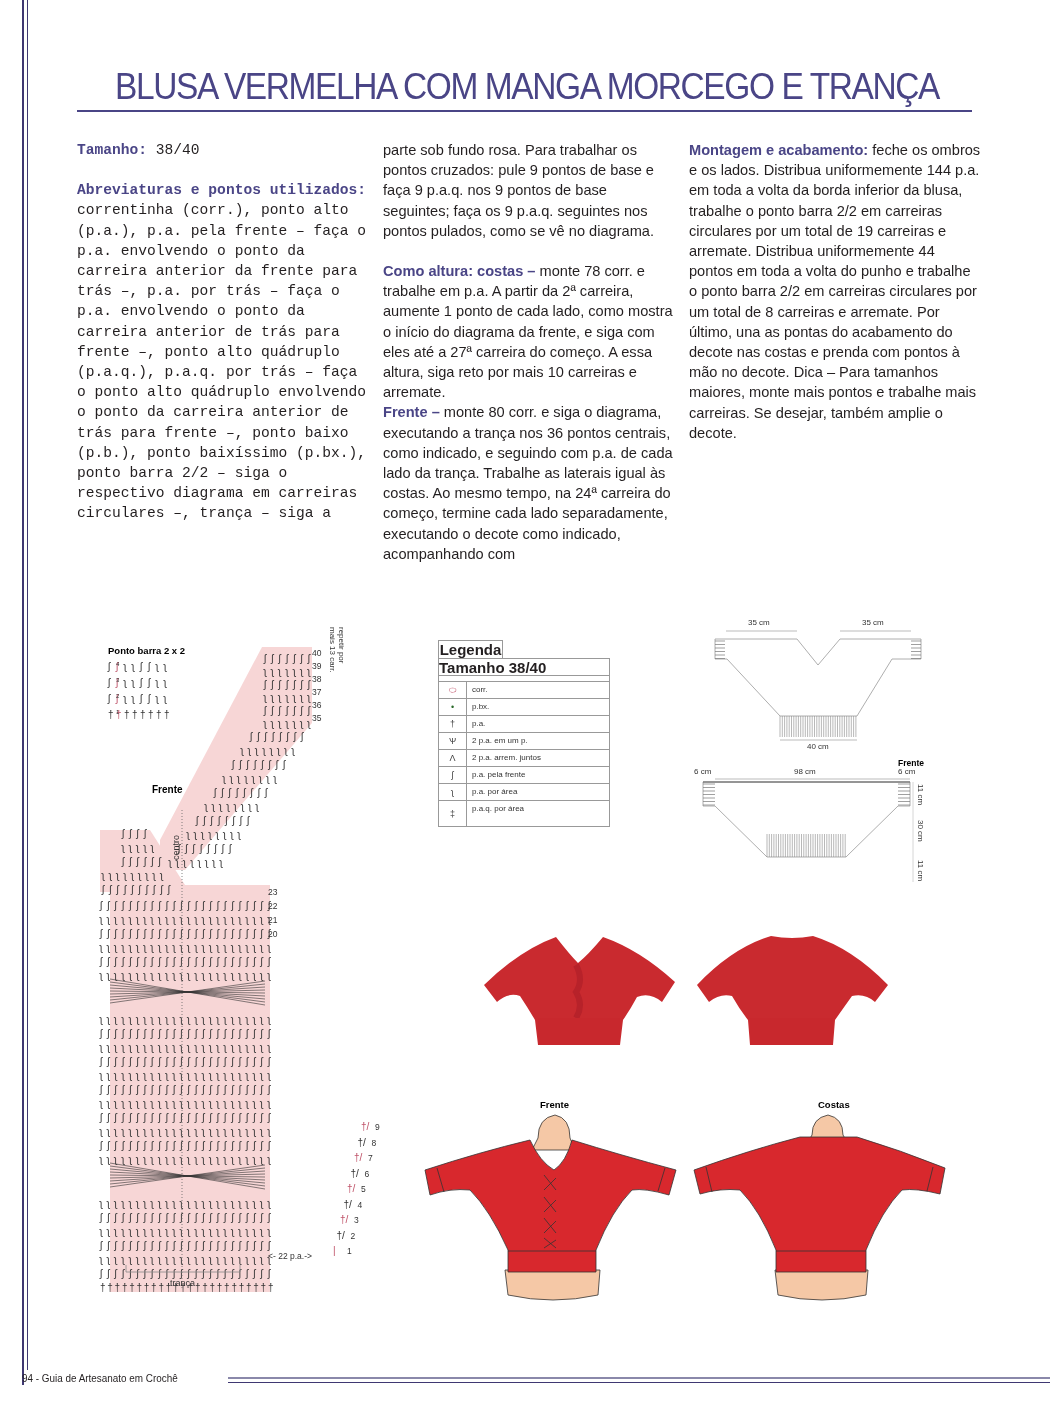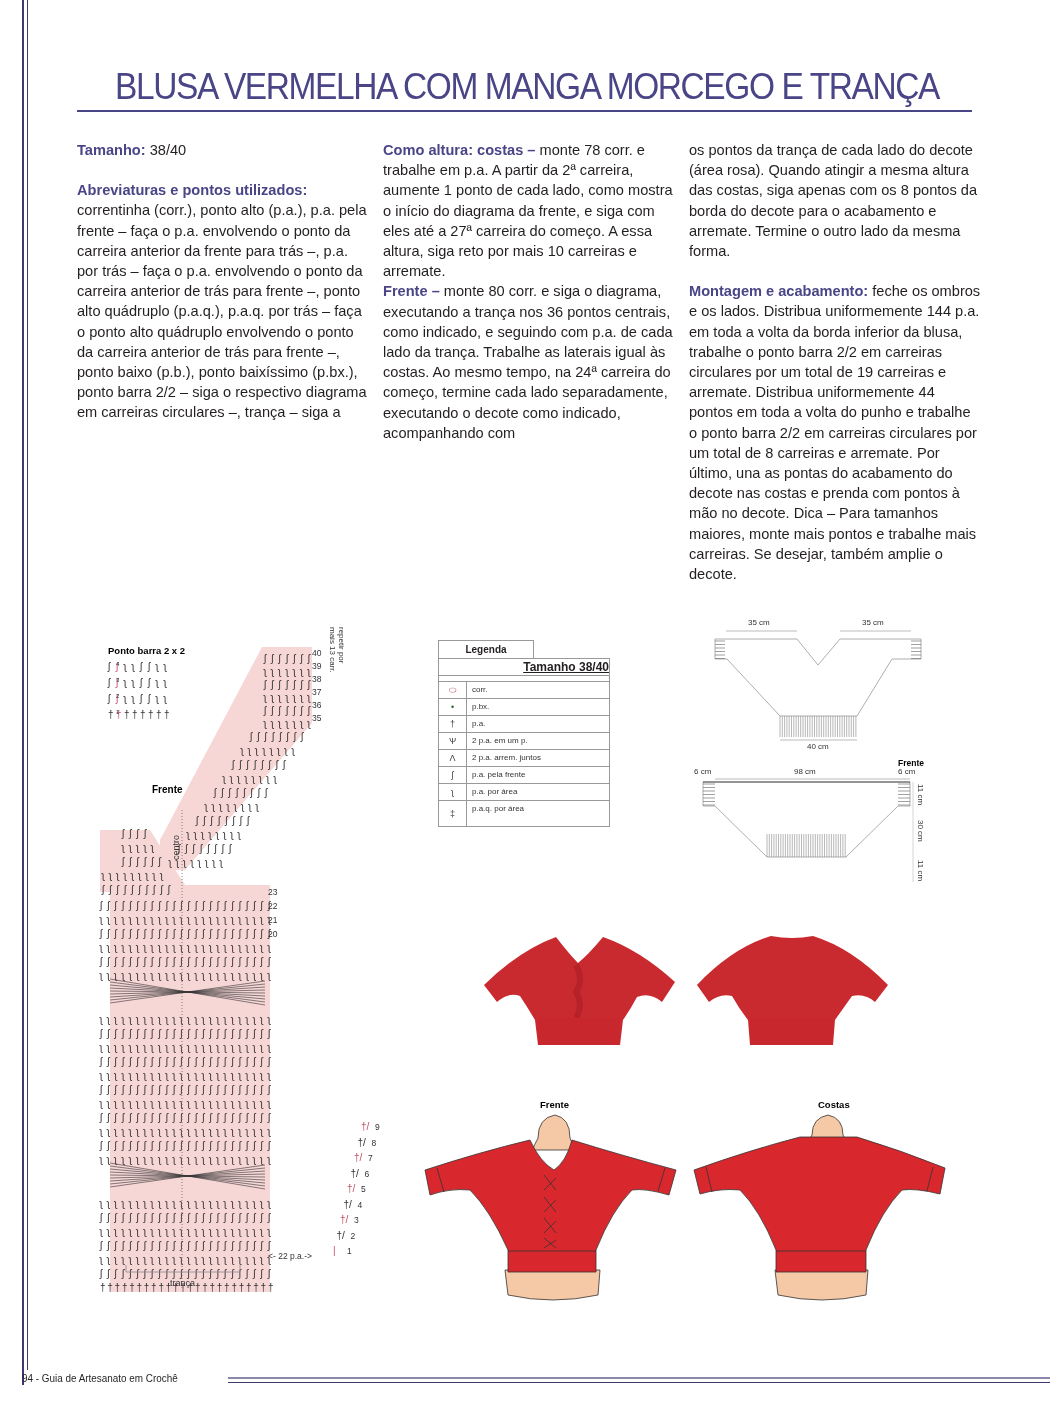--- a/index.html
+++ b/index.html
@@ -5,27 +5,27 @@
   * { box-sizing: border-box; margin: 0; padding: 0; }
   body { width: 1050px; height: 1408px; background: #ffffff; position: relative; overflow: hidden; font-family: "Liberation Sans", sans-serif; color: #231f20; }
   .vline1 { position: absolute; left: 22px; top: 0; width: 2px; height: 1385px; background: #3f3872; }
   .vline2 { position: absolute; left: 27px; top: 0; width: 1px; height: 1370px; background: #3f3872; }
   .title { position: absolute; left: 115px; top: 66px; font-size: 36px; font-weight: normal; color: #4a4586; letter-spacing: -1.5px; transform: scaleX(0.93); transform-origin: left; white-space: nowrap; }
   .title-rule { position: absolute; left: 77px; top: 110px; width: 895px; height: 2px; background: #4a4586; }
   .col { position: absolute; top: 140px; width: 292px; font-size: 14.6px; line-height: 20.2px; color: #231f20; }
   .col p { margin-bottom: 20px; }
   .col p.tight { margin-bottom: 0; }
   .h { color: #4a4586; font-weight: bold; }
-  .c1 { left: 77px; } .c2 { left: 383px; } .c3 { left: 689px; }
+  .c1 { left: 77px; font-family: Liberation Mono, monospace; } .c2 { left: 383px; } .c3 { left: 689px; }
   .footer { position: absolute; left: 22px; top: 1372px; font-size: 11px; color: #231f20; transform: scaleX(0.9); transform-origin: left; white-space: nowrap; }
   .footer-rule1 { position: absolute; left: 228px; top: 1377px; width: 822px; height: 2px; background: #8a88aa; }
   .footer-rule2 { position: absolute; left: 228px; top: 1382px; width: 822px; height: 1px; background: #3f3872; }
   .legend { position: absolute; left: 438px; top: 640px; width: 172px; font-size: 8px; }
-  .legend .lg-title { width: 96px; height: 18px; border: 1px solid #999; border-bottom: none; text-align: center; font-weight: bold; font-size: 10px; line-height: 17px; transform: none; }
-  .legend .lg-size { width: 172px; height: 18px; border: 1px solid #999; text-align: right; font-weight: bold; font-size: 12px; line-height: 17px; text-decoration: underline; }
+  .legend .lg-title { width: 65px; height: 18px; border: 1px solid #999; border-bottom: none; text-align: center; font-weight: bold; font-size: 15px; line-height: 17px; transform: none; }
+  .legend .lg-size { width: 172px; height: 18px; border: 1px solid #999; text-align: left; font-weight: bold; font-size: 15px; line-height: 17px; }
   .legend .lg-gap { width: 172px; height: 6px; border: 1px solid #999; border-top: none; }
   .legend .lg-row { display: flex; width: 172px; height: 17px; border: 1px solid #999; border-top: none; }
   .legend .lg-row:last-child { height: 26px; }
   .legend .sym { width: 28px; border-right: 1px solid #999; display: flex; align-items: center; justify-content: center; font-size: 9px; color: #444; }
   .legend .txt { padding-left: 5px; line-height: 15px; color: #333; text-align: center; }
   svg text { font-family: "Liberation Sans", sans-serif; }
 </style>
 </head>
 <body>
 
@@ -34,26 +34,26 @@
 
 <h1 class="title">BLUSA VERMELHA COM MANGA MORCEGO E TRANÇA</h1>
 <div class="title-rule"></div>
 
 <div class="col c1">
   <p><span class="h">Tamanho:</span><span> 38/40</span></p>
   <p class="tight"><span class="h">Abreviaturas e pontos utilizados:</span><span> correntinha (corr.), ponto alto (p.a.), p.a. pela frente – faça o p.a. envolvendo o ponto da carreira anterior da frente para trás –, p.a. por trás – faça o p.a. envolvendo o ponto da carreira anterior de trás para frente –, ponto alto quádruplo (p.a.q.), p.a.q. por trás – faça o ponto alto quádruplo envolvendo o ponto da carreira anterior de trás para frente –, ponto baixo (p.b.), ponto baixíssimo (p.bx.), ponto barra 2/2 – siga o respectivo diagrama em carreiras circulares –, trança – siga a</span></p>
 </div>
 
 <div class="col c2">
+  <p>parte sob fundo rosa. Para trabalhar os pontos cruzados: pule 9 pontos de base e faça 9 p.a.q. nos 9 pontos de base seguintes; faça os 9 p.a.q. seguintes nos pontos pulados, como se vê no diagrama.</p>
   <p class="tight"><span class="h">Como altura: costas –</span><span> monte 78 corr. e trabalhe em p.a. A partir da 2ª carreira, aumente 1 ponto de cada lado, como mostra o início do diagrama da frente, e siga com eles até a 27ª carreira do começo. A essa altura, siga reto por mais 10 carreiras e arremate.</span></p>
   <p class="tight"><span class="h">Frente –</span><span> monte 80 corr. e siga o diagrama, executando a trança nos 36 pontos centrais, como indicado, e seguindo com p.a. de cada lado da trança. Trabalhe as laterais igual às costas. Ao mesmo tempo, na 24ª carreira do começo, termine cada lado separadamente, executando o decote como indicado, acompanhando com</span></p>
 </div>
 
 <div class="col c3">
-  <p>os pontos da trança de cada lado do decote (área rosa). Quando atingir a mesma altura das costas, siga apenas com os 8 pontos da borda do decote para o acabamento e arremate. Termine o outro lado da mesma forma.</p>
   <p class="tight"><span class="h">Montagem e acabamento:</span><span> feche os ombros e os lados. Distribua uniformemente 144 p.a. em toda a volta da borda inferior da blusa, trabalhe o ponto barra 2/2 em carreiras circulares por um total de 19 carreiras e arremate. Distribua uniformemente 44 pontos em toda a volta do punho e trabalhe o ponto barra 2/2 em carreiras circulares por um total de 8 carreiras e arremate. Por último, una as pontas do acabamento do decote nas costas e prenda com pontos à mão no decote. Dica – Para tamanhos maiores, monte mais pontos e trabalhe mais carreiras. Se desejar, também amplie o decote.</span></p>
 </div>
 
 <svg style="position:absolute;left:90px;top:625px;" width="300" height="670" viewBox="0 0 300 670">
 
   <polygon points="158,22 222,22 222,110 100,245 100,660 12,660 12,205 50,205 95,245" fill="#f6d3d3" opacity="0"></polygon>
   <polygon points="172,22 222,22 222,98 95,245 70,245 70,215" fill="#f7d6d6"></polygon>
   <polygon points="10,205 60,205 95,260 95,267 10,267" fill="#f7d6d6"></polygon>
   <polygon points="20,260 180,260 180,667 20,667" fill="#f7d6d6" transform="translate(0,0)"></polygon>
   <rect x="17" y="265" width="166" height="412" fill="#f7d6d6" opacity="0"></rect>

